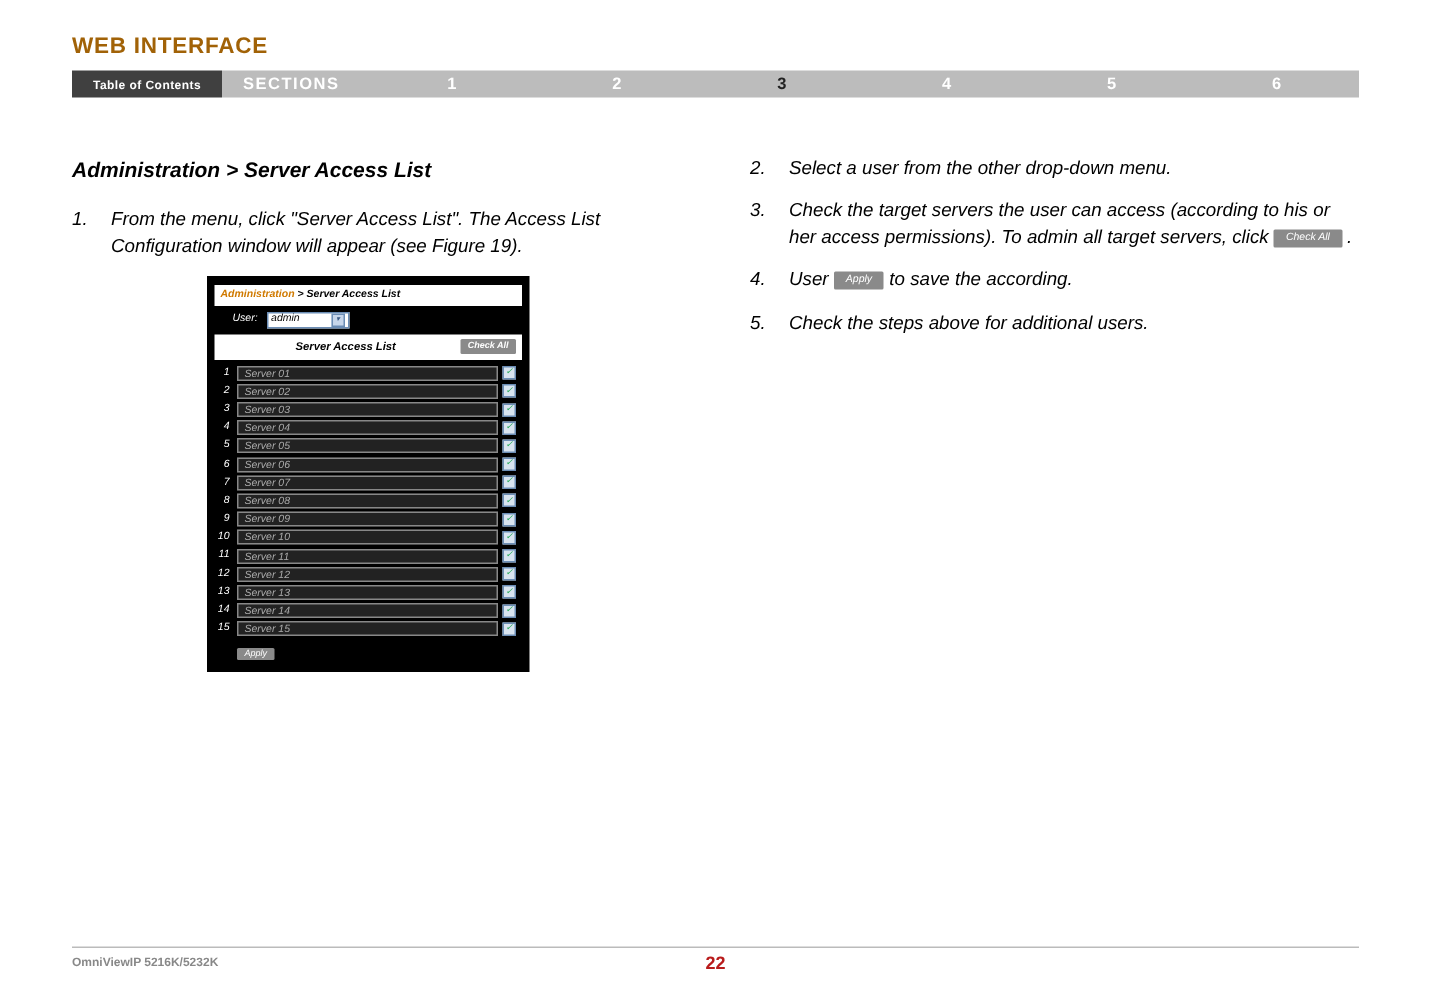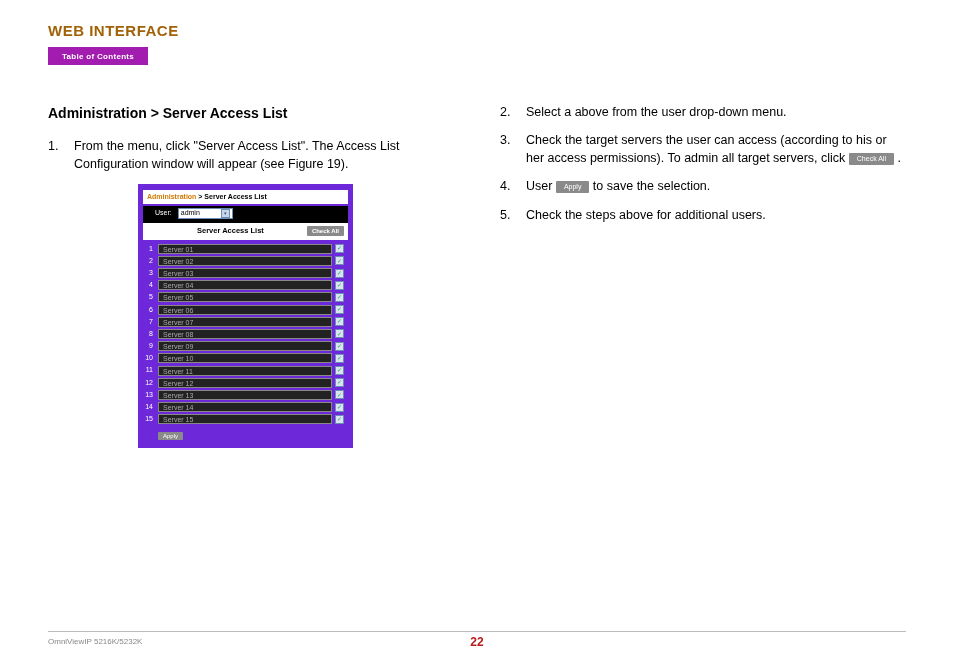--- a/index.html
+++ b/index.html
@@ -23,21 +23,21 @@
   }
   .nav-bar {
     display: flex;
     align-items: stretch;
     height: 18px;
     font-size: 10px;
     color: #fff;
     margin-bottom: 38px;
   }
   .nav-toc {
-    background: #a21caf;
+    background: #404040;
     padding: 0 14px;
     display: flex;
     align-items: center;
     font-weight: bold;
     font-size: 8px;
     letter-spacing: 0.3px;
   }
   .nav-sections {
     background: #bcbcbc;
     flex: 1;
@@ -55,21 +55,21 @@
     text-align: center;
     font-weight: bold;
     font-size: 11px;
   }
   .nav-num.current { color: #222; }
 
   .columns {
     display: flex;
     gap: 46px;
   }
-  .col { flex: 1; font-size: 12.5px; line-height: 1.45; }
+  .col { flex: 1; font-size: 12.5px; line-height: 1.45; font-style: italic; }
   .col h2 {
     font-size: 14px;
     font-weight: bold;
     margin-bottom: 14px;
   }
   .col p { margin-bottom: 12px; }
   ol { list-style: none; padding: 0; }
   ol > li {
     display: flex;
     margin-bottom: 10px;
@@ -89,21 +89,21 @@
     vertical-align: middle;
     line-height: 10px;
   }
 
   
   .figure-wrap {
     margin: 10px 0 6px 90px;
   }
   .shot {
     width: 215px;
-    background: #6d28d9;
+    background: #000000;
     padding: 6px 5px 6px 5px;
     font-size: 7px;
     color: #fff;
   }
   .shot-breadcrumb {
     background: #fff;
     color: #000;
     font-weight: bold;
     font-size: 7px;
     padding: 2px 4px;
@@ -203,38 +203,47 @@
     bottom: 22px;
     left: 48px;
     right: 48px;
     border-top: 1px solid #bbb;
     padding-top: 5px;
     display: flex;
     align-items: center;
     font-size: 9px;
     color: #888;
   }
-  .footer .product { font-weight: normal; font-size: 8px;}
+  .footer .product { font-weight: bold; font-size: 8px;}
   .footer .pagenum {
     position: absolute;
     left: 50%;
     transform: translateX(-50%);
     font-weight: bold;
     color: #b91c1c;
     font-size: 12px;
   }
 </style>
 </head>
 <body>
 
 <div class="page">
   <div class="page-header">WEB INTERFACE</div>
 
   <div class="nav-bar">
     <div class="nav-toc">Table of Contents</div>
+    <div class="nav-sections">
+      <span class="nav-label">SECTIONS</span>
+      <span class="nav-num">1</span>
+      <span class="nav-num">2</span>
+      <span class="nav-num current">3</span>
+      <span class="nav-num">4</span>
+      <span class="nav-num">5</span>
+      <span class="nav-num">6</span>
+    </div>
   </div>
 
   <div class="columns">
     <div class="col">
       <h2>Administration &gt; Server Access List</h2>
       <ol>
         <li>
           <span class="num">1.</span>
           <span class="txt">From the menu, click "Server Access List". The Access List Configuration window will appear (see Figure 19).</span>
         </li>
@@ -337,32 +346,32 @@
             <span class="btn-sm">Apply</span>
           </div>
         </div>
       </div>
     </div>
 
     <div class="col">
       <ol>
         <li>
           <span class="num">2.</span>
-          <span class="txt">Select a above from the user drop-down menu.</span>
+          <span class="txt">Select a user from the other drop-down menu.</span>
         </li>
         <li>
           <span class="num">3.</span>
           <span class="txt">
             <span>Check the target servers the user can access (according to his or her access permissions). To admin all target servers, click </span><span class="inline-btn">Check All</span><span> .</span>
           </span>
         </li>
         <li>
           <span class="num">4.</span>
           <span class="txt">
-            <span>User </span><span class="inline-btn">Apply</span><span> to save the selection.</span>
+            <span>User </span><span class="inline-btn">Apply</span><span> to save the according.</span>
           </span>
         </li>
         <li>
           <span class="num">5.</span>
           <span class="txt">Check the steps above for additional users.</span>
         </li>
       </ol>
     </div>
   </div>
 </div>

